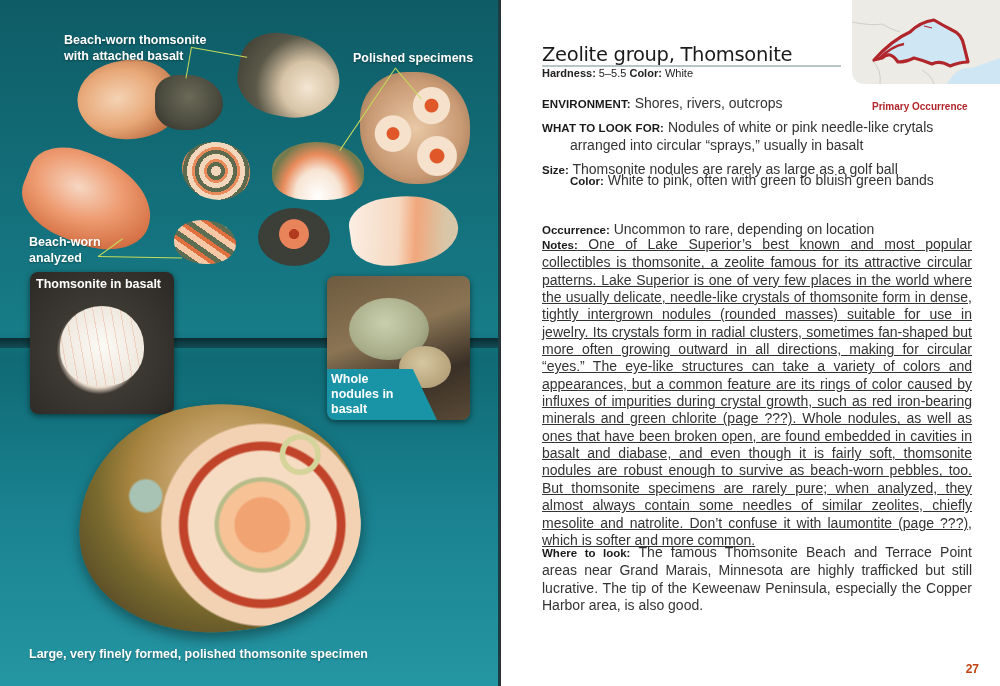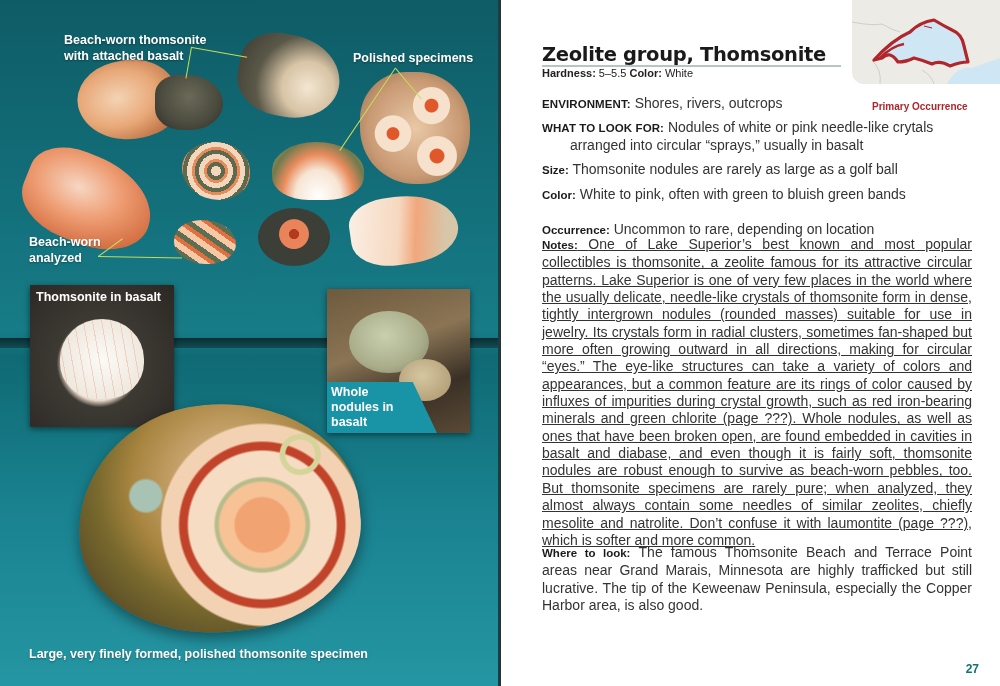--- a/index.html
+++ b/index.html
@@ -39,21 +39,21 @@
   .r-beachworn-large { left: 22px; top: 156px; width: 132px; height: 88px; border-radius: 40% 60% 50% 45%;
     background: radial-gradient(ellipse at 40% 40%, #f6d7c3 0%, #ee9c72 40%, #d16a3e 80%, #a34d2a 100%); transform: rotate(22deg); }
   .r-beachworn-small { left: 174px; top: 220px; width: 62px; height: 44px; border-radius: 45% 55% 45% 50%;
     background: repeating-linear-gradient(35deg, #f7c8a6 0 6px, #e0703e 6px 10px, #5e6e52 10px 15px); }
   .r-eye-dark { left: 258px; top: 208px; width: 72px; height: 58px;
     background: radial-gradient(circle at 50% 45%, #b23b1f 0 10%, #e8835a 11% 30%, #3b3f38 32% 70%, #1f221f 100%); }
   .r-tri { left: 350px; top: 196px; width: 108px; height: 68px; border-radius: 35% 55% 45% 40%;
     background: linear-gradient(100deg, #fbf0e7 0%, #f6d8c0 45%, #f1a77c 60%, #d8c6a8 85%); transform: rotate(-8deg); }
 
   
-  .inset { position: absolute; border-radius: 1px; overflow: hidden; box-shadow: 0 2px 6px rgba(0,0,0,.5); margin-top: 13px; }
+  .inset { position: absolute; border-radius: 8px; overflow: hidden; box-shadow: 0 2px 6px rgba(0,0,0,.5); }
   .inset-basalt { left: 30px; top: 272px; width: 144px; height: 142px;
     background: radial-gradient(ellipse at 48% 55%, #f5f3ee 0 30%, #e8d8c8 34%, #3d3933 40%, #2b2824 100%); }
   .inset-basalt::after { content: ""; position: absolute; left: 30px; top: 34px; width: 84px; height: 80px; border-radius: 50% 50% 45% 45%;
     background: repeating-linear-gradient(80deg, rgba(240,150,120,.35) 0 1px, transparent 1px 9px),
       radial-gradient(ellipse at 50% 50%, #fbfaf6 0%, #efe9df 70%, #d9cfc0 100%); }
   .inset-nodules { left: 327px; top: 276px; width: 143px; height: 144px;
     background: linear-gradient(160deg, #6e5a3e 0%, #8a7454 40%, #3a3026 70%, #5a4a36 100%); }
   .inset-nodules .nodule-a { position: absolute; left: 22px; top: 22px; width: 80px; height: 62px; border-radius: 50%;
     background: radial-gradient(ellipse at 45% 40%, #c9cfae 0%, #a9ad8a 60%, #7d7d60 100%); }
   .inset-nodules .nodule-b { position: absolute; left: 72px; top: 70px; width: 52px; height: 42px; border-radius: 50%;
@@ -81,42 +81,42 @@
   .lbl-beachworn-specimens { left: 29px; top: 234px; }
   .lbl-large { left: 29px; top: 646px; }
 
   .leader { position: absolute; background: #c6dc5a; height: 1px; transform-origin: 0 0; }
 
   
   .right-page {
     position: absolute; left: 501px; top: 0; width: 499px; height: 686px; background: #ffffff;
     font-family: "Liberation Sans", sans-serif; color: #2b2b2b;
   }
-  .title { position: absolute; left: 41px; top: 43px; font-family: "DejaVu Sans", sans-serif; font-weight: bold; font-size: 19.5px; color: #1a1a1a; letter-spacing: -0.3px; }
+  .title { position: absolute; left: 41px; top: 43px; font-family: "DejaVu Sans", sans-serif; font-weight: normal; font-size: 19.5px; color: #1a1a1a; letter-spacing: -0.3px; }
   .title-rule { position: absolute; left: 41px; top: 65px; width: 299px; height: 2px; background: #b8c4c8; }
   .subhead { position: absolute; left: 41px; top: 67px; font-size: 11px; color: #222; }
   .subhead b { font-weight: bold; }
 
   .map { position: absolute; left: 351px; top: 0; width: 148px; height: 84px; background: #ecebe5; border-bottom-left-radius: 12px; overflow: hidden; }
   .map-caption { position: absolute; left: 371px; top: 101px; font-size: 10px; font-weight: bold; color: #b0262b; }
 
   .field { position: absolute; left: 41px; width: 430px; font-size: 14px; line-height: 17.3px; color: #333; }
   .field .k { font-weight: bold; color: #1a1a1a; font-size: 11.5px; }
   .field .k.caps { text-transform: uppercase; letter-spacing: 0.1px; }
   .field .v { font-size: 14px; }
   .f-env { top: 95px; }
   .f-look { top: 119px; }
   .f-look .wrap { display: block; padding-left: 28px; }
   .f-size { top: 161px; }
-  .f-color { top: 186px; }
+  .f-color { top: 172px; margin-left: 28px; }
   .f-occ { top: 221px; }
   .f-notes { top: 236px; text-align: justify; font-size: 13.6px; line-height: 17.35px; text-decoration: underline; }
   .f-where { top: 544px; text-align: justify; font-size: 13.6px; line-height: 17.35px; }
 
-  .page-number { position: absolute; right: 21px; top: 662px; font-size: 12px; font-weight: bold; color: #0f766e; }
+  .page-number { position: absolute; right: 21px; top: 662px; font-size: 12px; font-weight: bold; color: #c2410c; }
 </style>
 </head>
 <body>
 
 <div class="left-page">
   <div class="shelf"></div>
 
   <div class="rock r-beachworn-basalt-a"></div>
   <div class="rock r-beachworn-basalt-b"></div>
   <div class="rock r-polished-top"></div>

